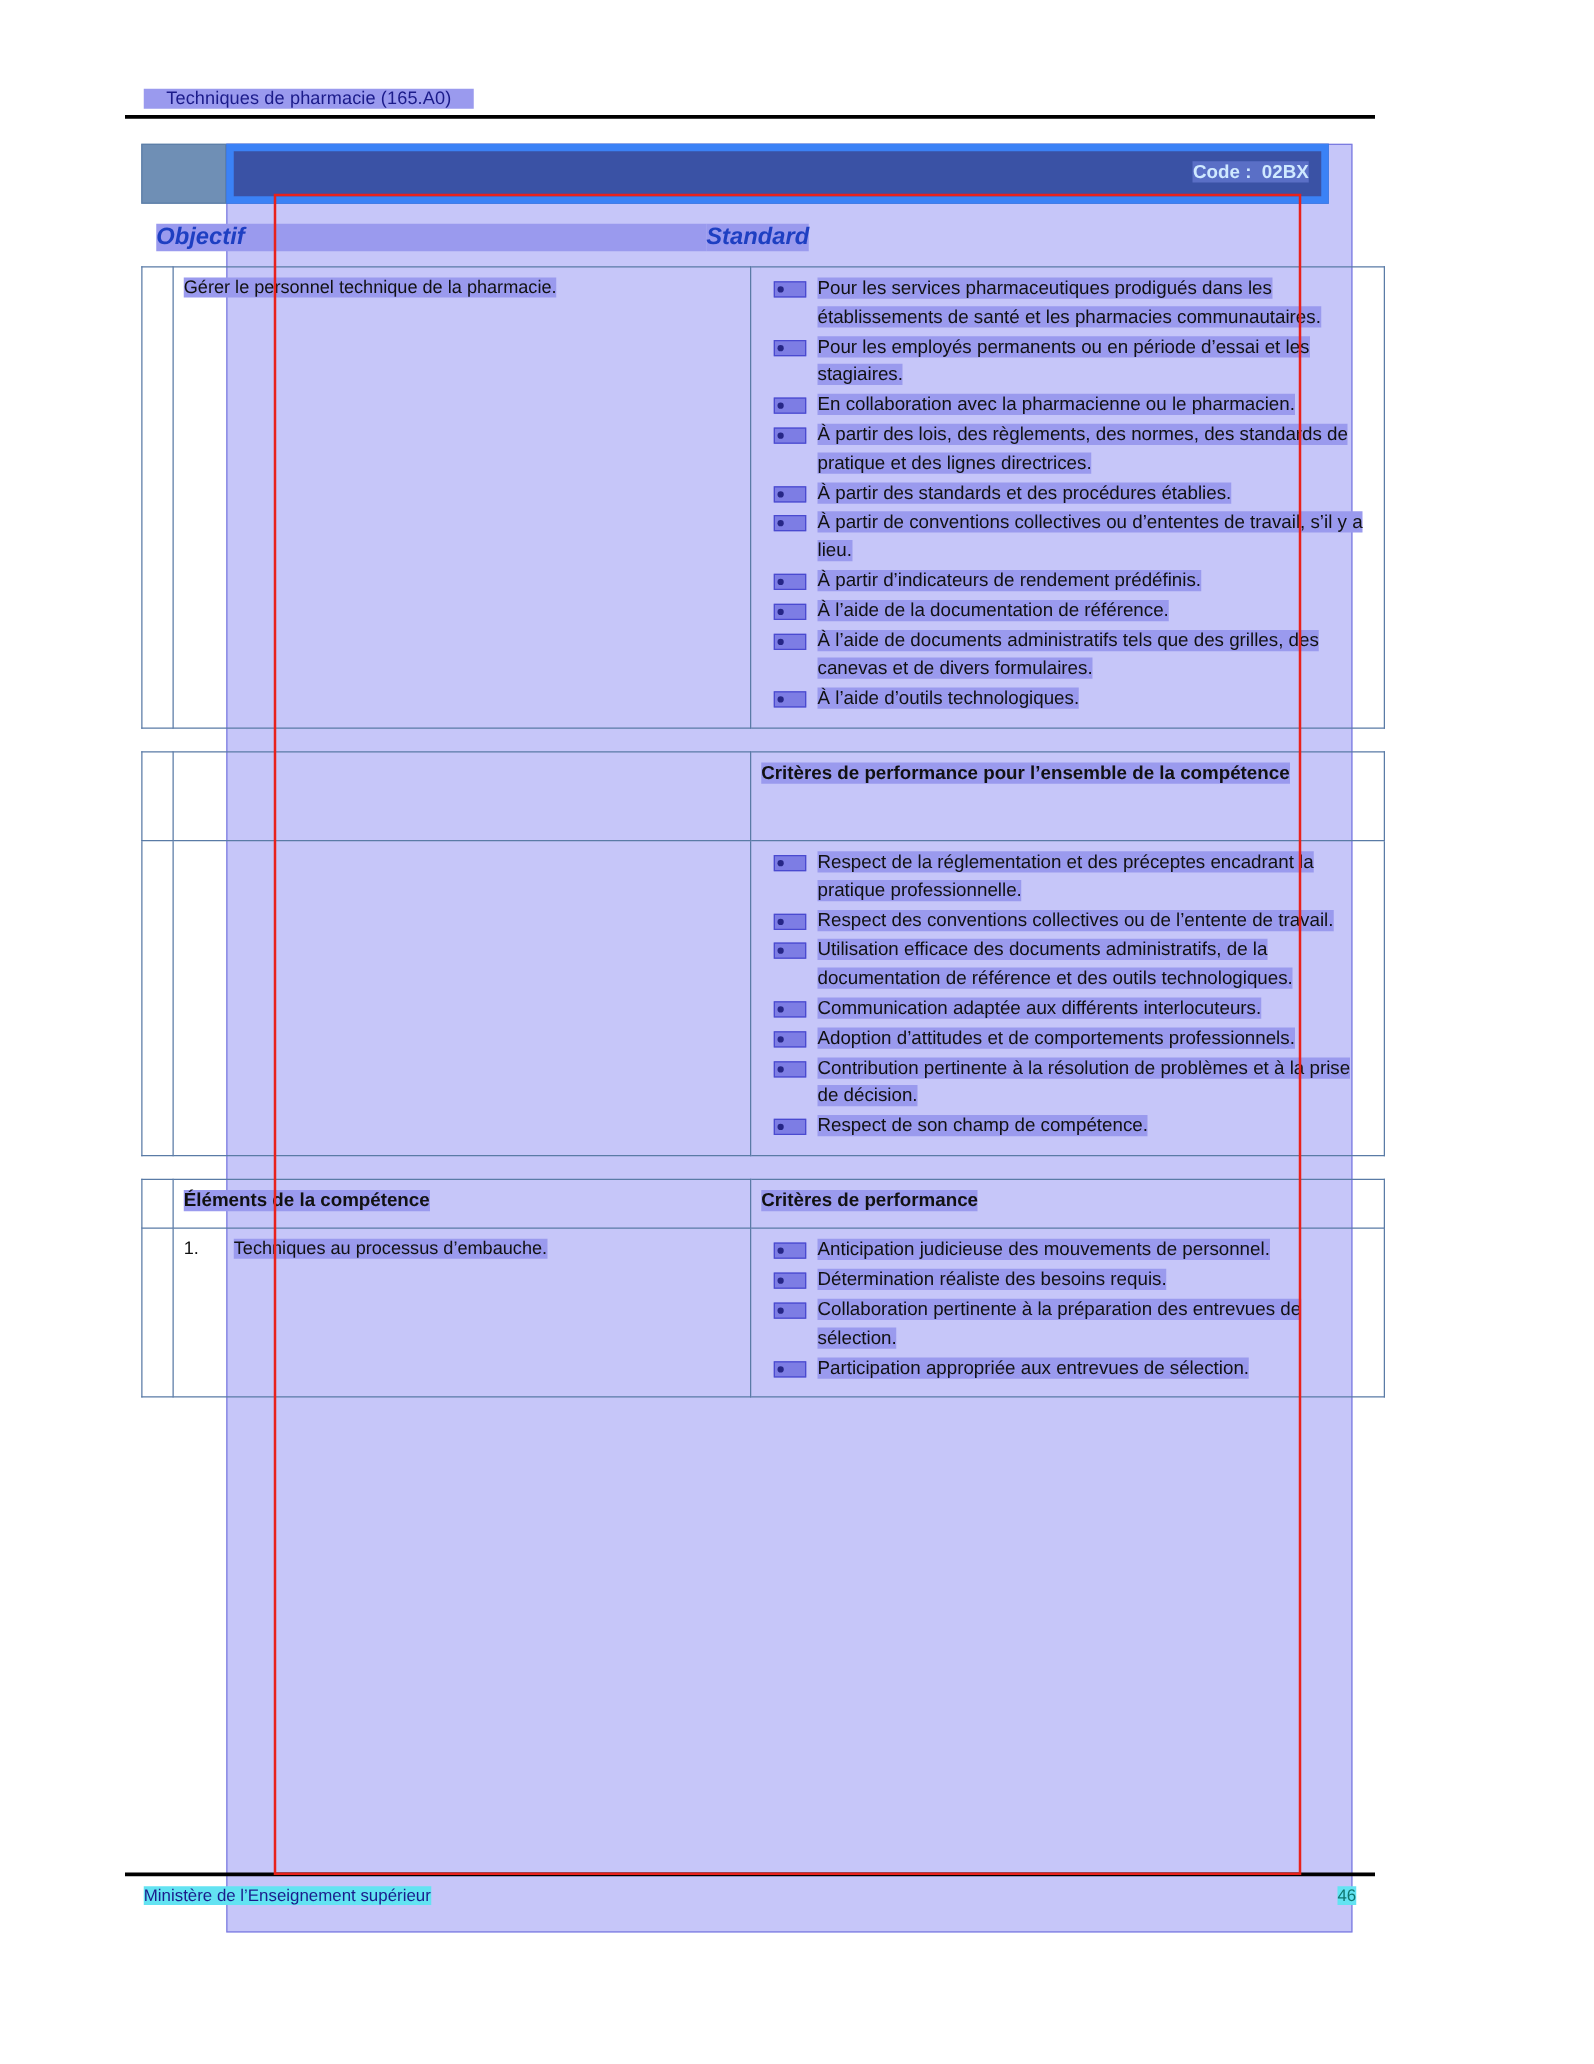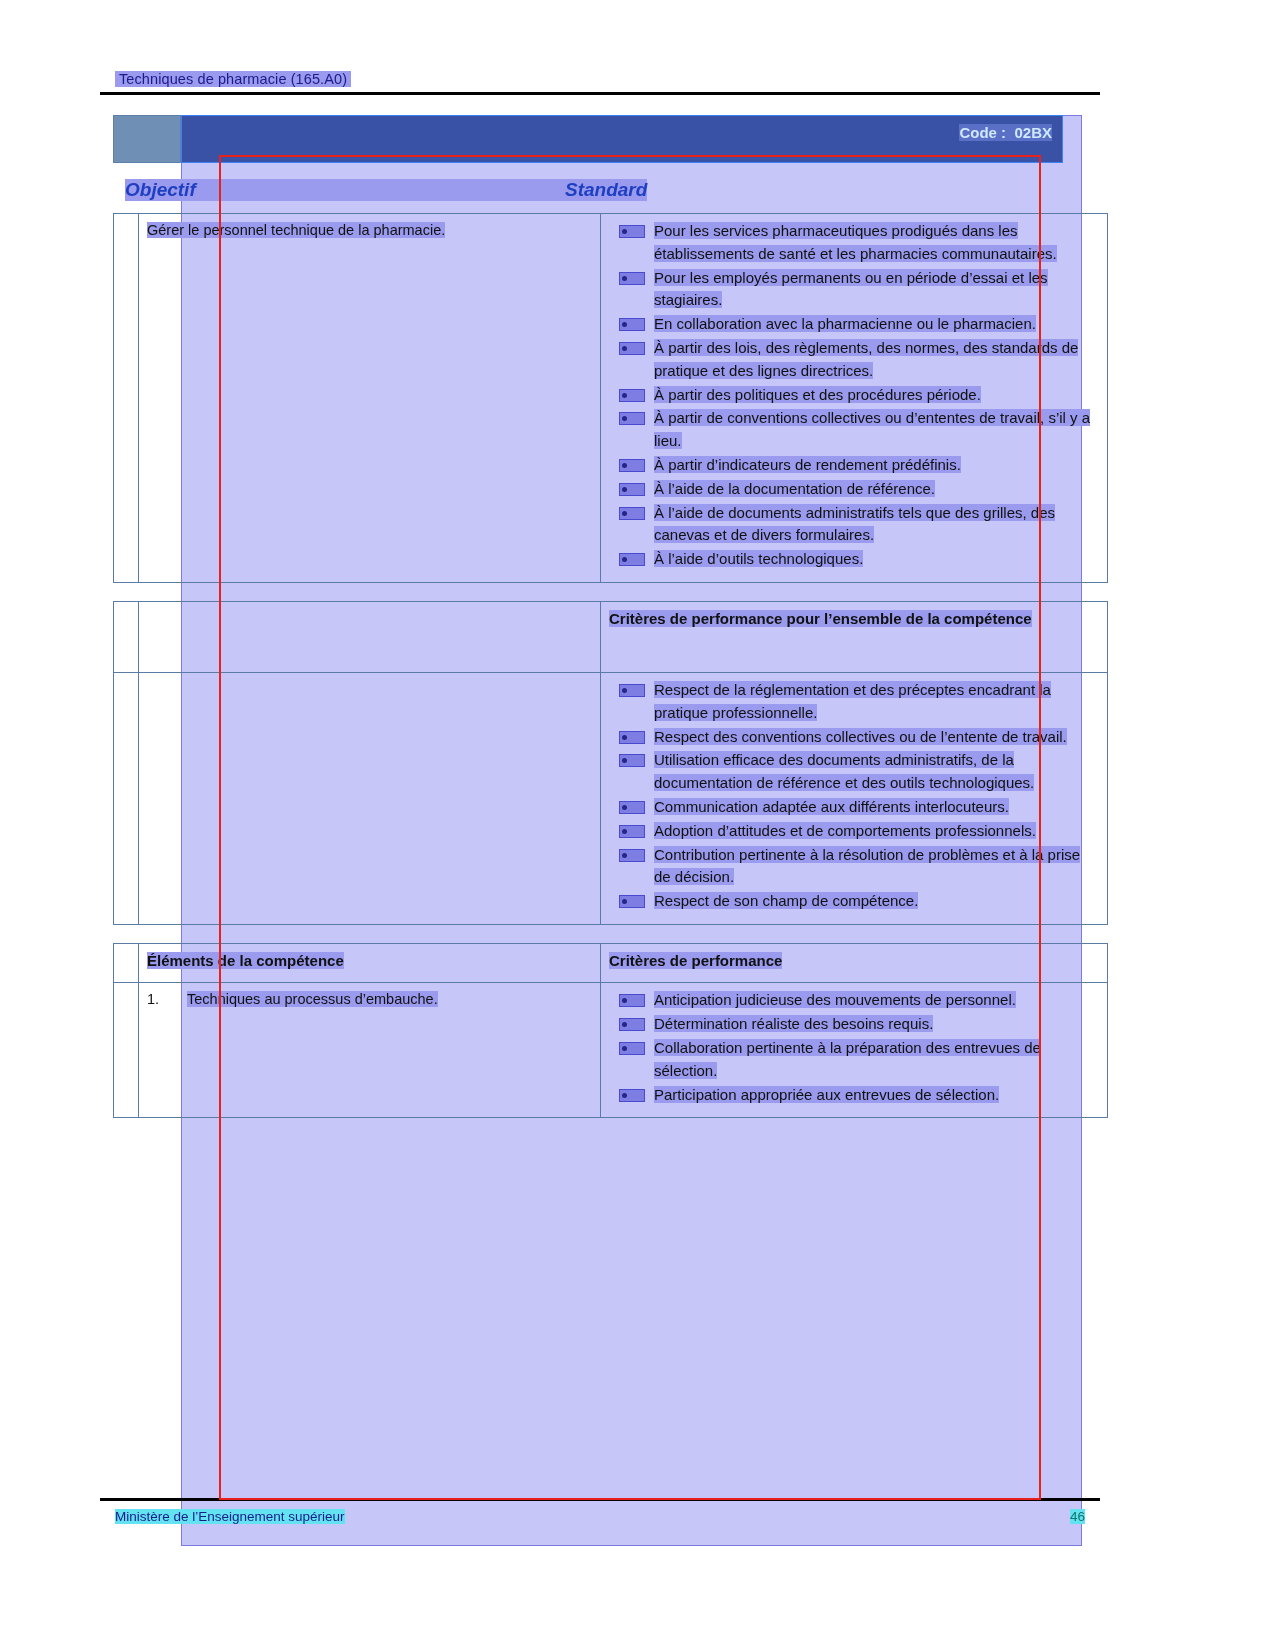--- a/index.html
+++ b/index.html
@@ -20,21 +20,21 @@
     position: absolute;
     left: 115px;
     top: 70px;
     width: 985px;
   }
   .page-header .title {
     font-size: 14.5px;
     color: #1b1b8a;
     background: #9a9aee;
     display: inline-block;
-    padding: 0 4px;
+    padding: 0 18px;
     letter-spacing: .1px;
   }
   .header-rule {
     position: absolute;
     left: 100px;
     top: 92px;
     width: 1000px;
     height: 3px;
     background: #000000;
   }
@@ -80,21 +80,21 @@
   }
   .code-band .band-left {
     width: 68px;
     background: #6f8fb5;
     border: 1px solid #5d7fa8;
     box-sizing: border-box;
   }
   .code-band .band-right {
     flex: 1;
     background: #3a52a5;
-    border: 1px solid #3b82f6;
+    border: 6px solid #3b82f6;
     box-sizing: border-box;
     position: relative;
   }
   .code-text {
     position: absolute;
     right: 10px;
     top: 8px;
     font-size: 15px;
     font-weight: bold;
     color: #cfe9ff;
@@ -275,21 +275,21 @@
       <td class="col-num"></td>
       <td class="col-left">
         <span class="txt">Gérer le personnel technique de la pharmacie.</span>
       </td>
       <td class="col-right">
         <ul class="bullets">
           <li><span class="bullet"></span><span class="b-text">Pour les services pharmaceutiques prodigués dans les établissements de santé et les pharmacies communautaires.</span></li>
           <li><span class="bullet"></span><span class="b-text">Pour les employés permanents ou en période d’essai et les stagiaires.</span></li>
           <li><span class="bullet"></span><span class="b-text">En collaboration avec la pharmacienne ou le pharmacien.</span></li>
           <li><span class="bullet"></span><span class="b-text">À partir des lois, des règlements, des normes, des standards de pratique et des lignes directrices.</span></li>
-          <li><span class="bullet"></span><span class="b-text">À partir des politiques et des procédures période.</span></li>
+          <li><span class="bullet"></span><span class="b-text">À partir des standards et des procédures établies.</span></li>
           <li><span class="bullet"></span><span class="b-text">À partir de conventions collectives ou d’ententes de travail, s’il y a lieu.</span></li>
           <li><span class="bullet"></span><span class="b-text">À partir d’indicateurs de rendement prédéfinis.</span></li>
           <li><span class="bullet"></span><span class="b-text">À l’aide de la documentation de référence.</span></li>
           <li><span class="bullet"></span><span class="b-text">À l’aide de documents administratifs tels que des grilles, des canevas et de divers formulaires.</span></li>
           <li><span class="bullet"></span><span class="b-text">À l’aide d’outils technologiques.</span></li>
         </ul>
       </td>
     </tr>
   </tbody>
     </table>

